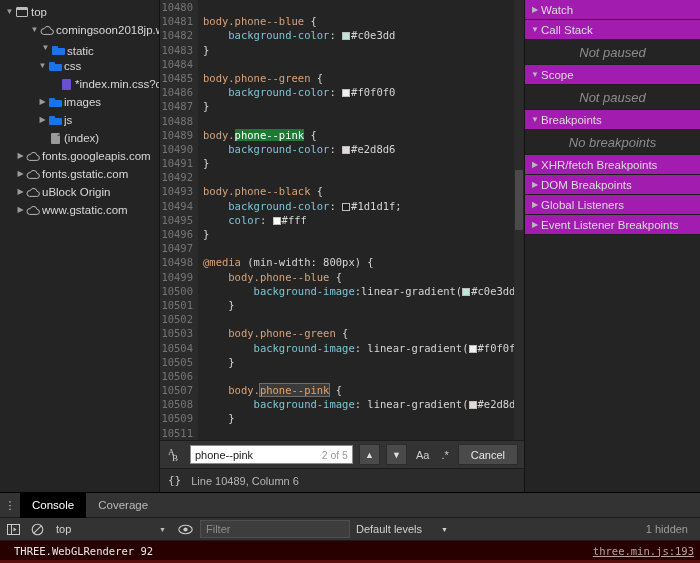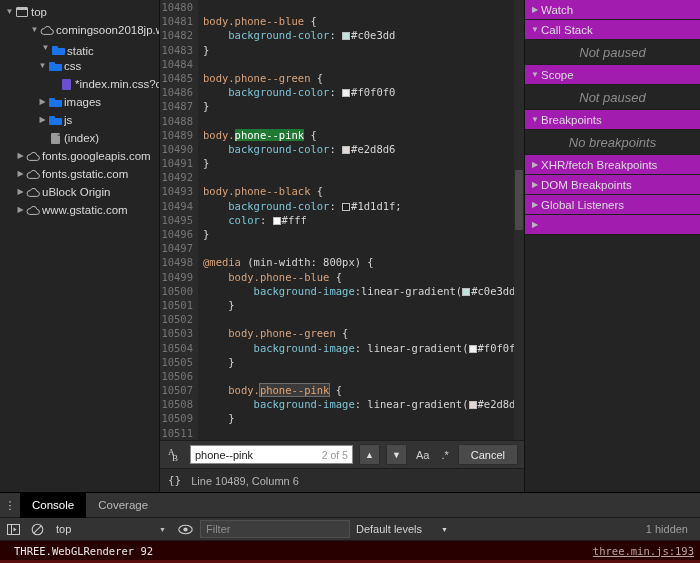--- a/index.html
+++ b/index.html
@@ -448,20 +448,21 @@
         <div class="dsec-header">
           <span class="twisty closed"></span>
           <span>DOM Breakpoints</span>
         </div>
         <div class="dsec-header">
           <span class="twisty closed"></span>
           <span>Global Listeners</span>
         </div>
         <div class="dsec-header">
           <span class="twisty closed"></span>
+          <span>Event Listener Breakpoints</span>
         </div>
       </div>
 
   </div>
 
   <div class="drawer">
 
     <div class="drawer-tabs">
       <div class="kebab">⋮</div>
       <div class="dtab active">

